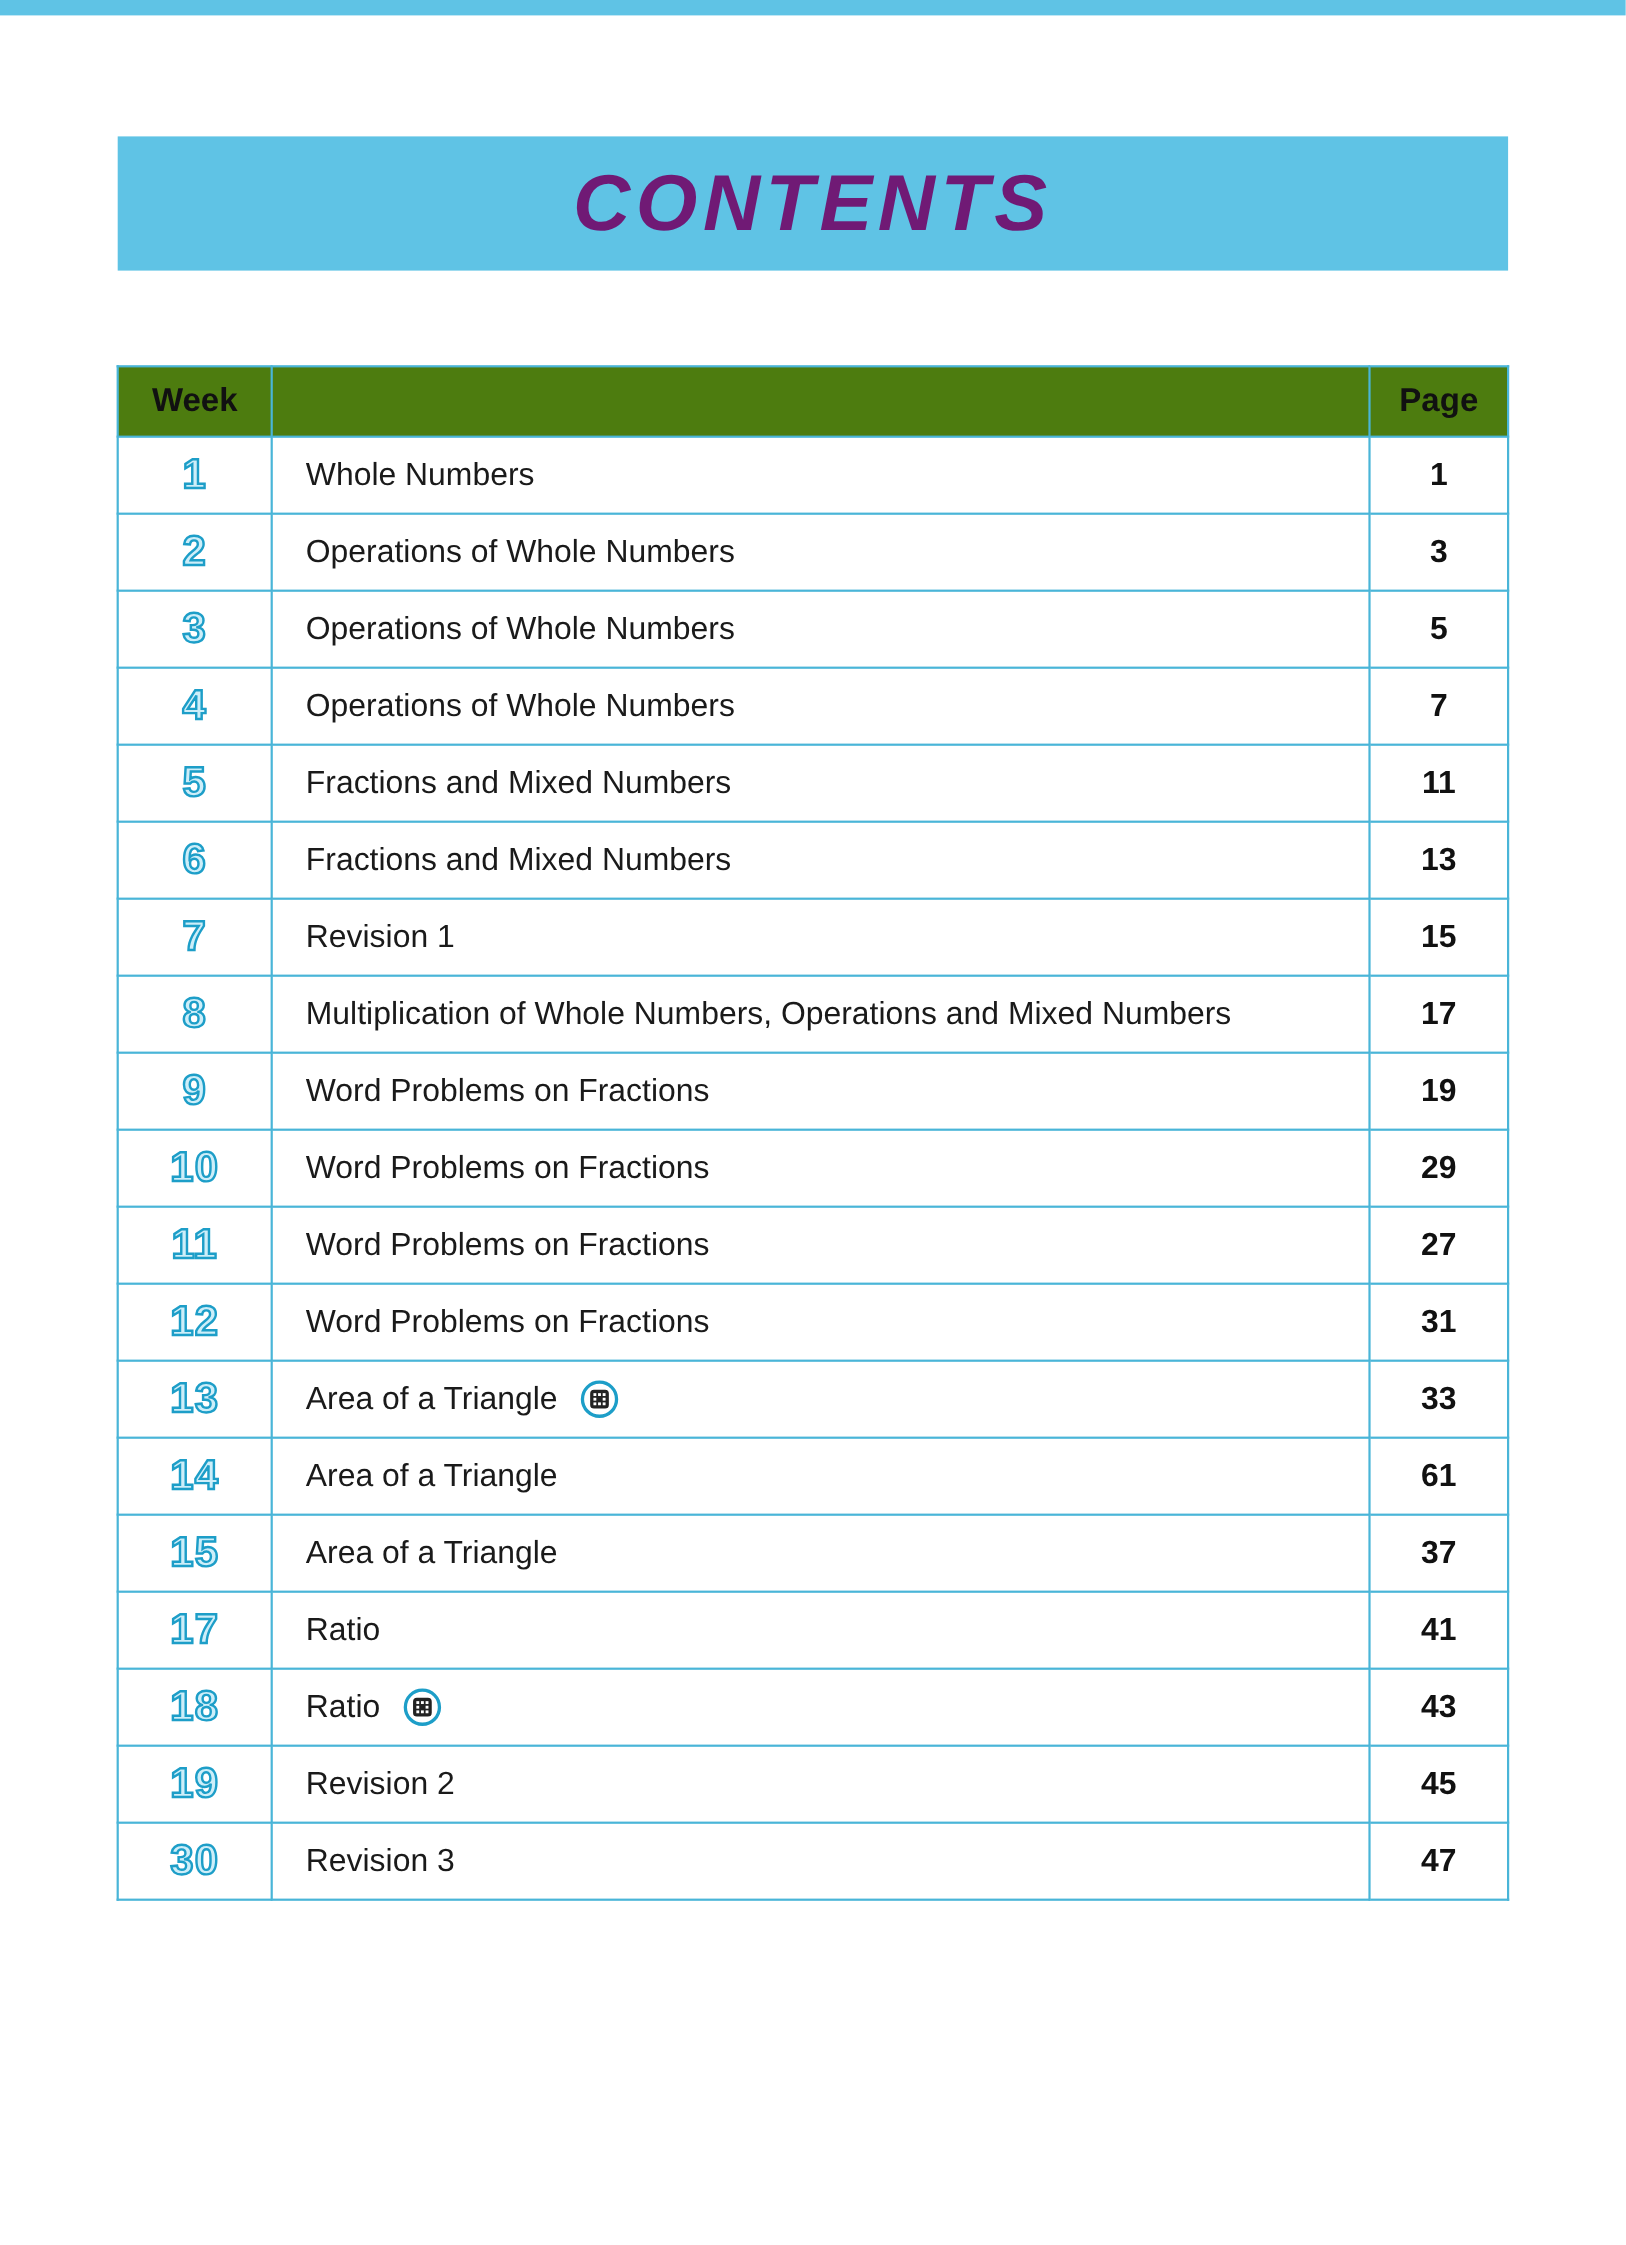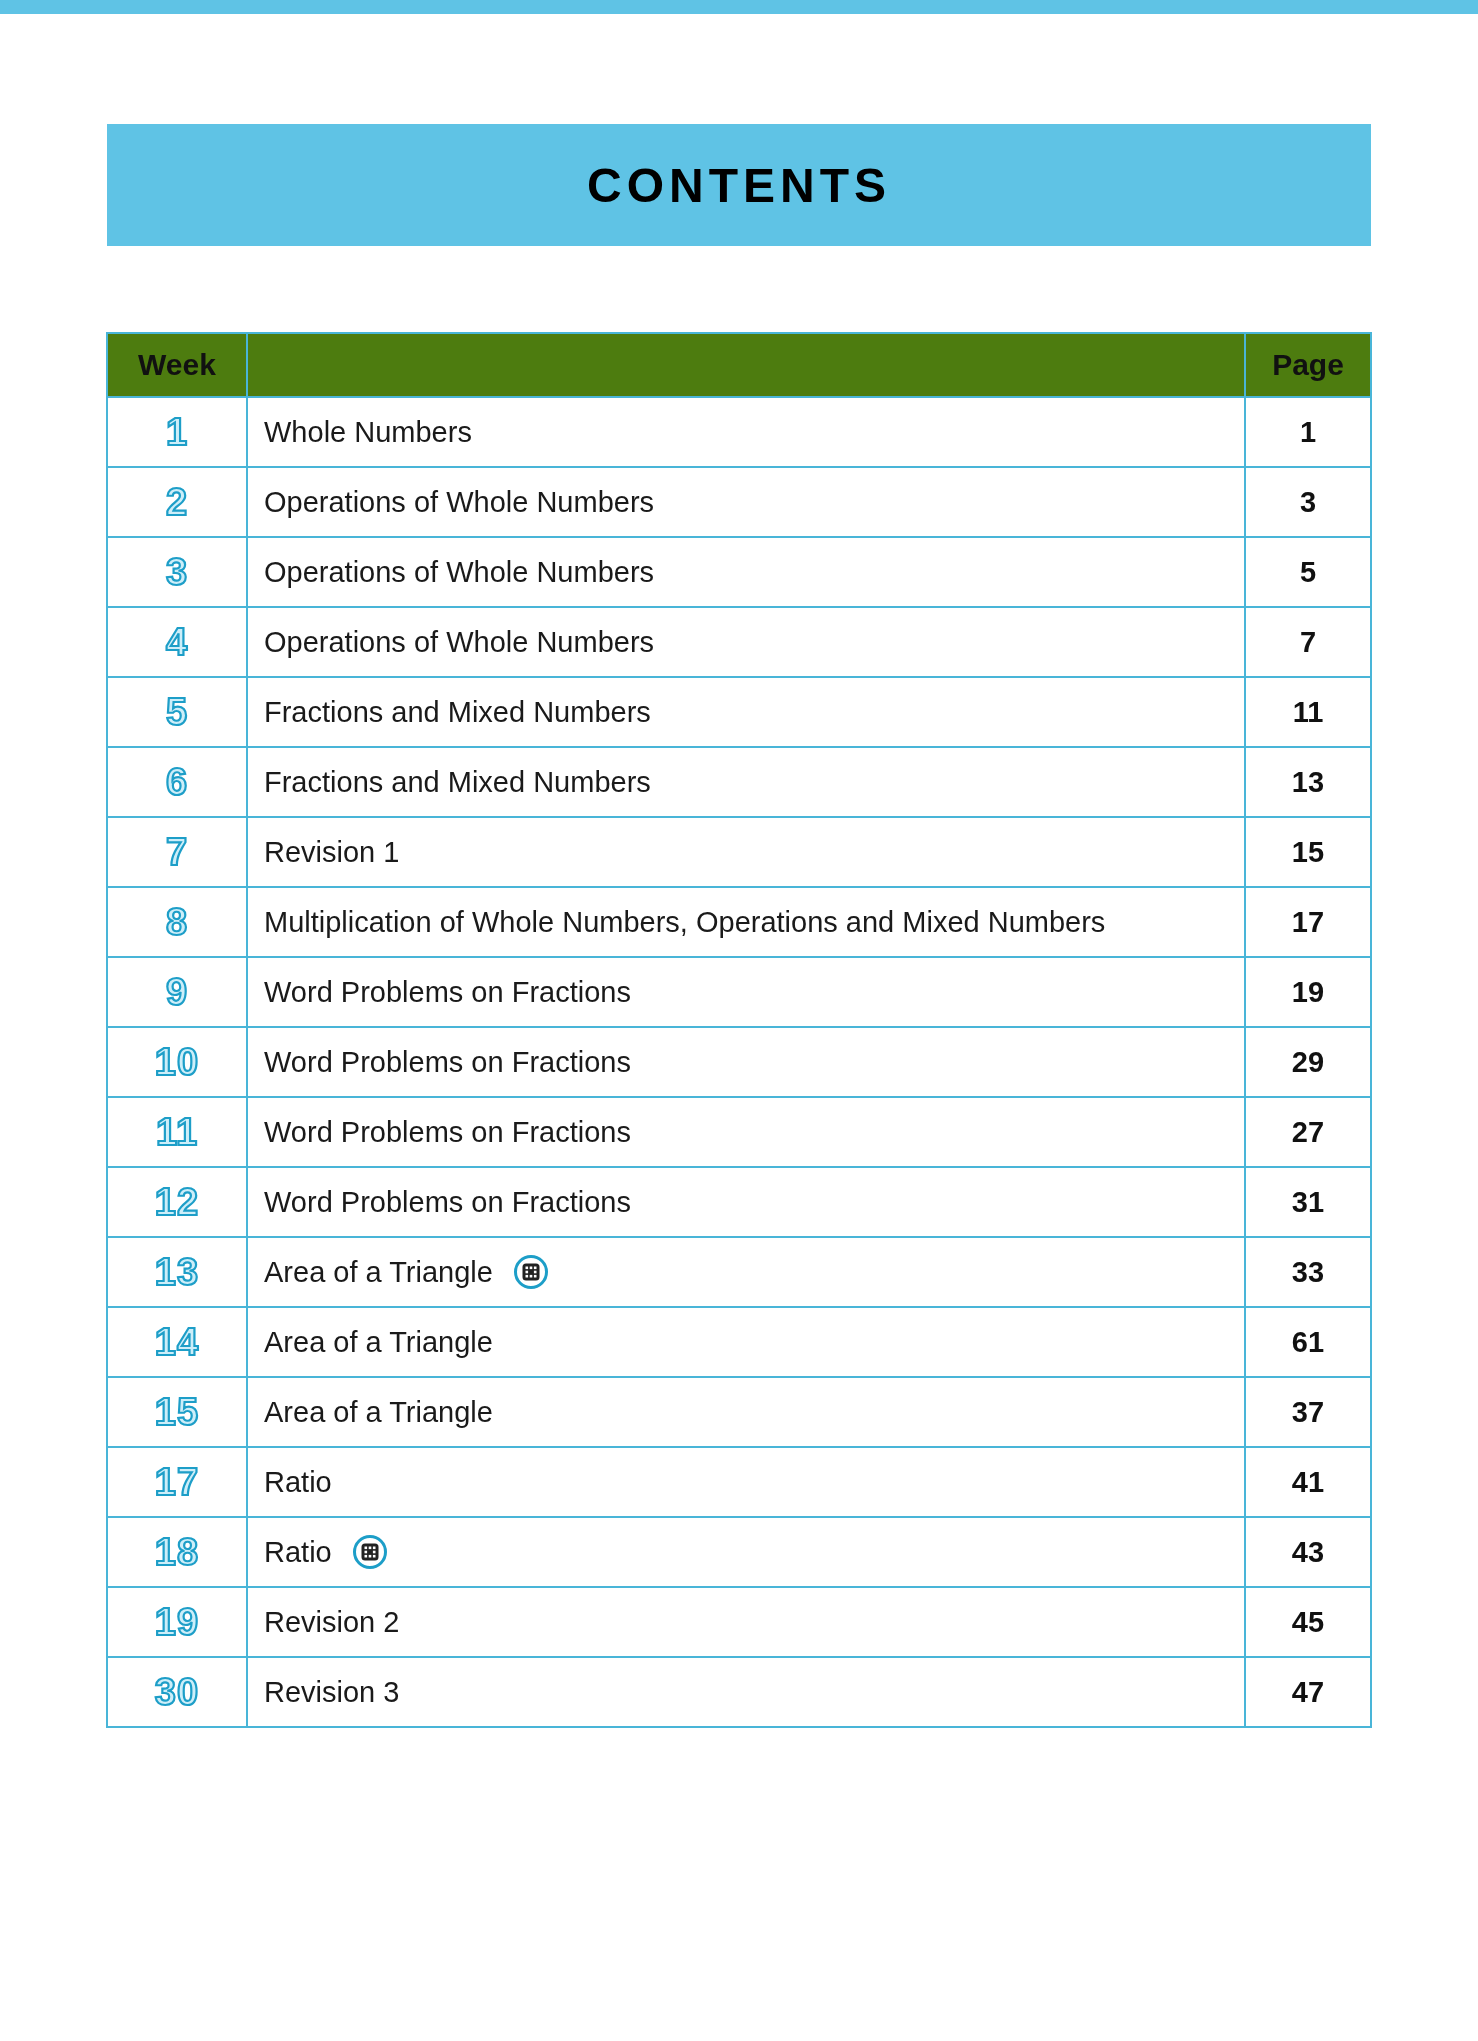--- a/index.html
+++ b/index.html
@@ -23,24 +23,25 @@
     width: 1264px;
     height: 122px;
     margin: 110px auto 0 auto;
     background: #5fc3e5;
     display: flex;
     align-items: center;
     justify-content: center;
   }
   .banner-title {
     margin: 0;
-    font-size: 48px;
+    font-size: 72px;
     font-weight: bold;
     letter-spacing: 5px;
-    color: #000000;
+    color: #701a75;
+    font-style: italic;
   }
   table.contents {
     width: 1264px;
     margin: 86px auto 0 auto;
     border-collapse: collapse;
     table-layout: fixed;
   }
   table.contents th,
   table.contents td {
     border: 2px solid #49b5d8;
@@ -62,21 +63,21 @@
   }
   .week-cell { text-align: center; vertical-align: middle; }
   .week-num {
     font-size: 38px;
     font-weight: bold;
     letter-spacing: 1px;
     color: #cdeef9;
     -webkit-text-stroke: 2.2px #1d9ec8;
   }
   .topic-cell {
-    padding-left: 16px;
+    padding-left: 30px;
     font-size: 29px;
     color: #1a1a1a;
     vertical-align: middle;
   }
   .topic-inner {
     display: flex;
     align-items: center;
     gap: 20px;
   }
   .page-cell {

